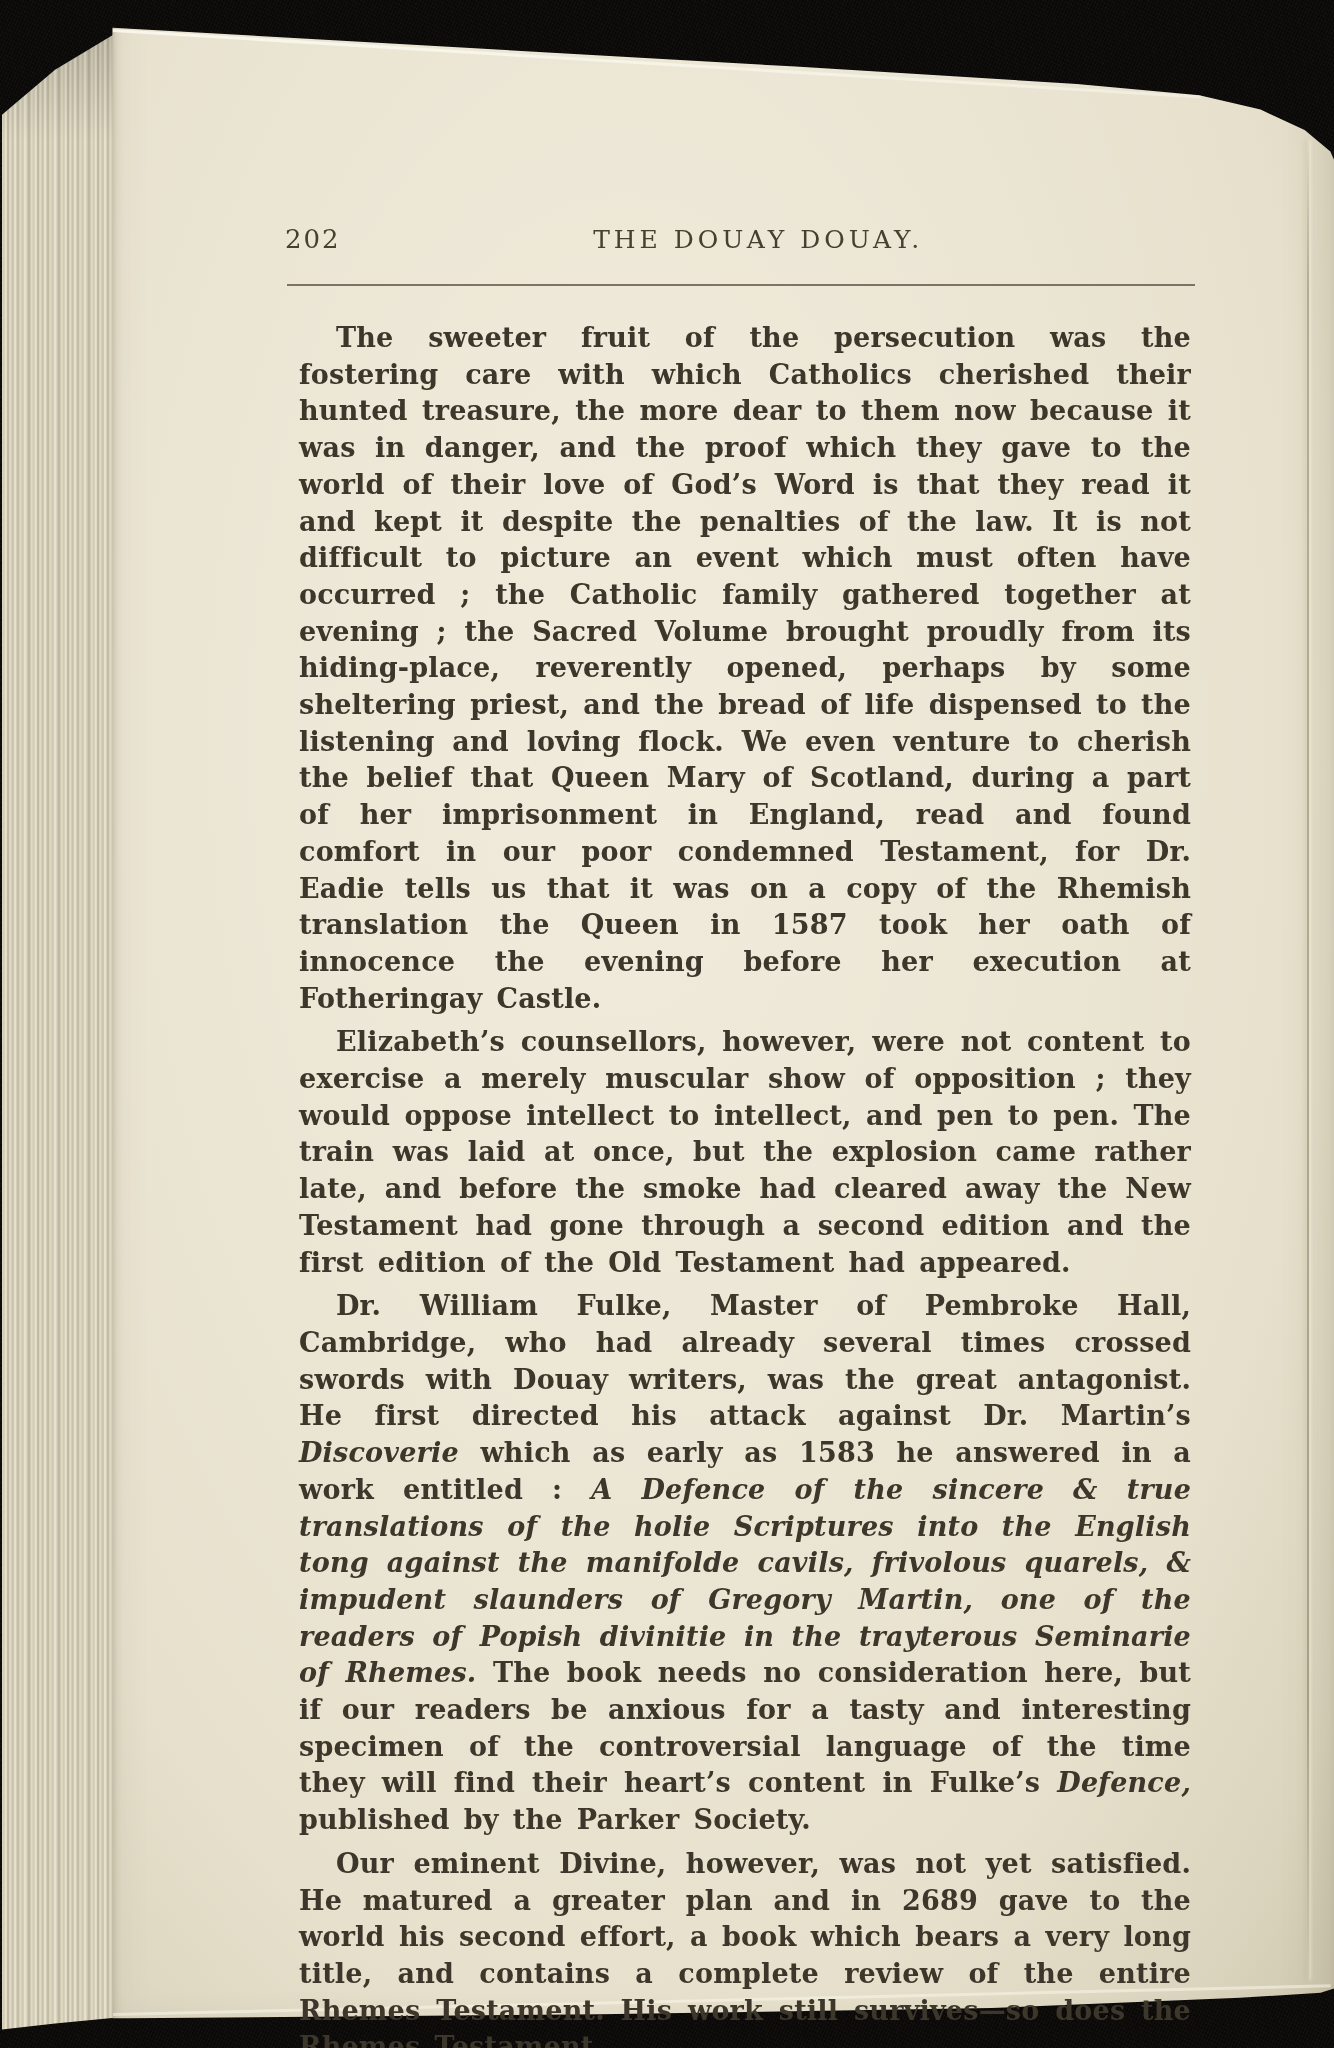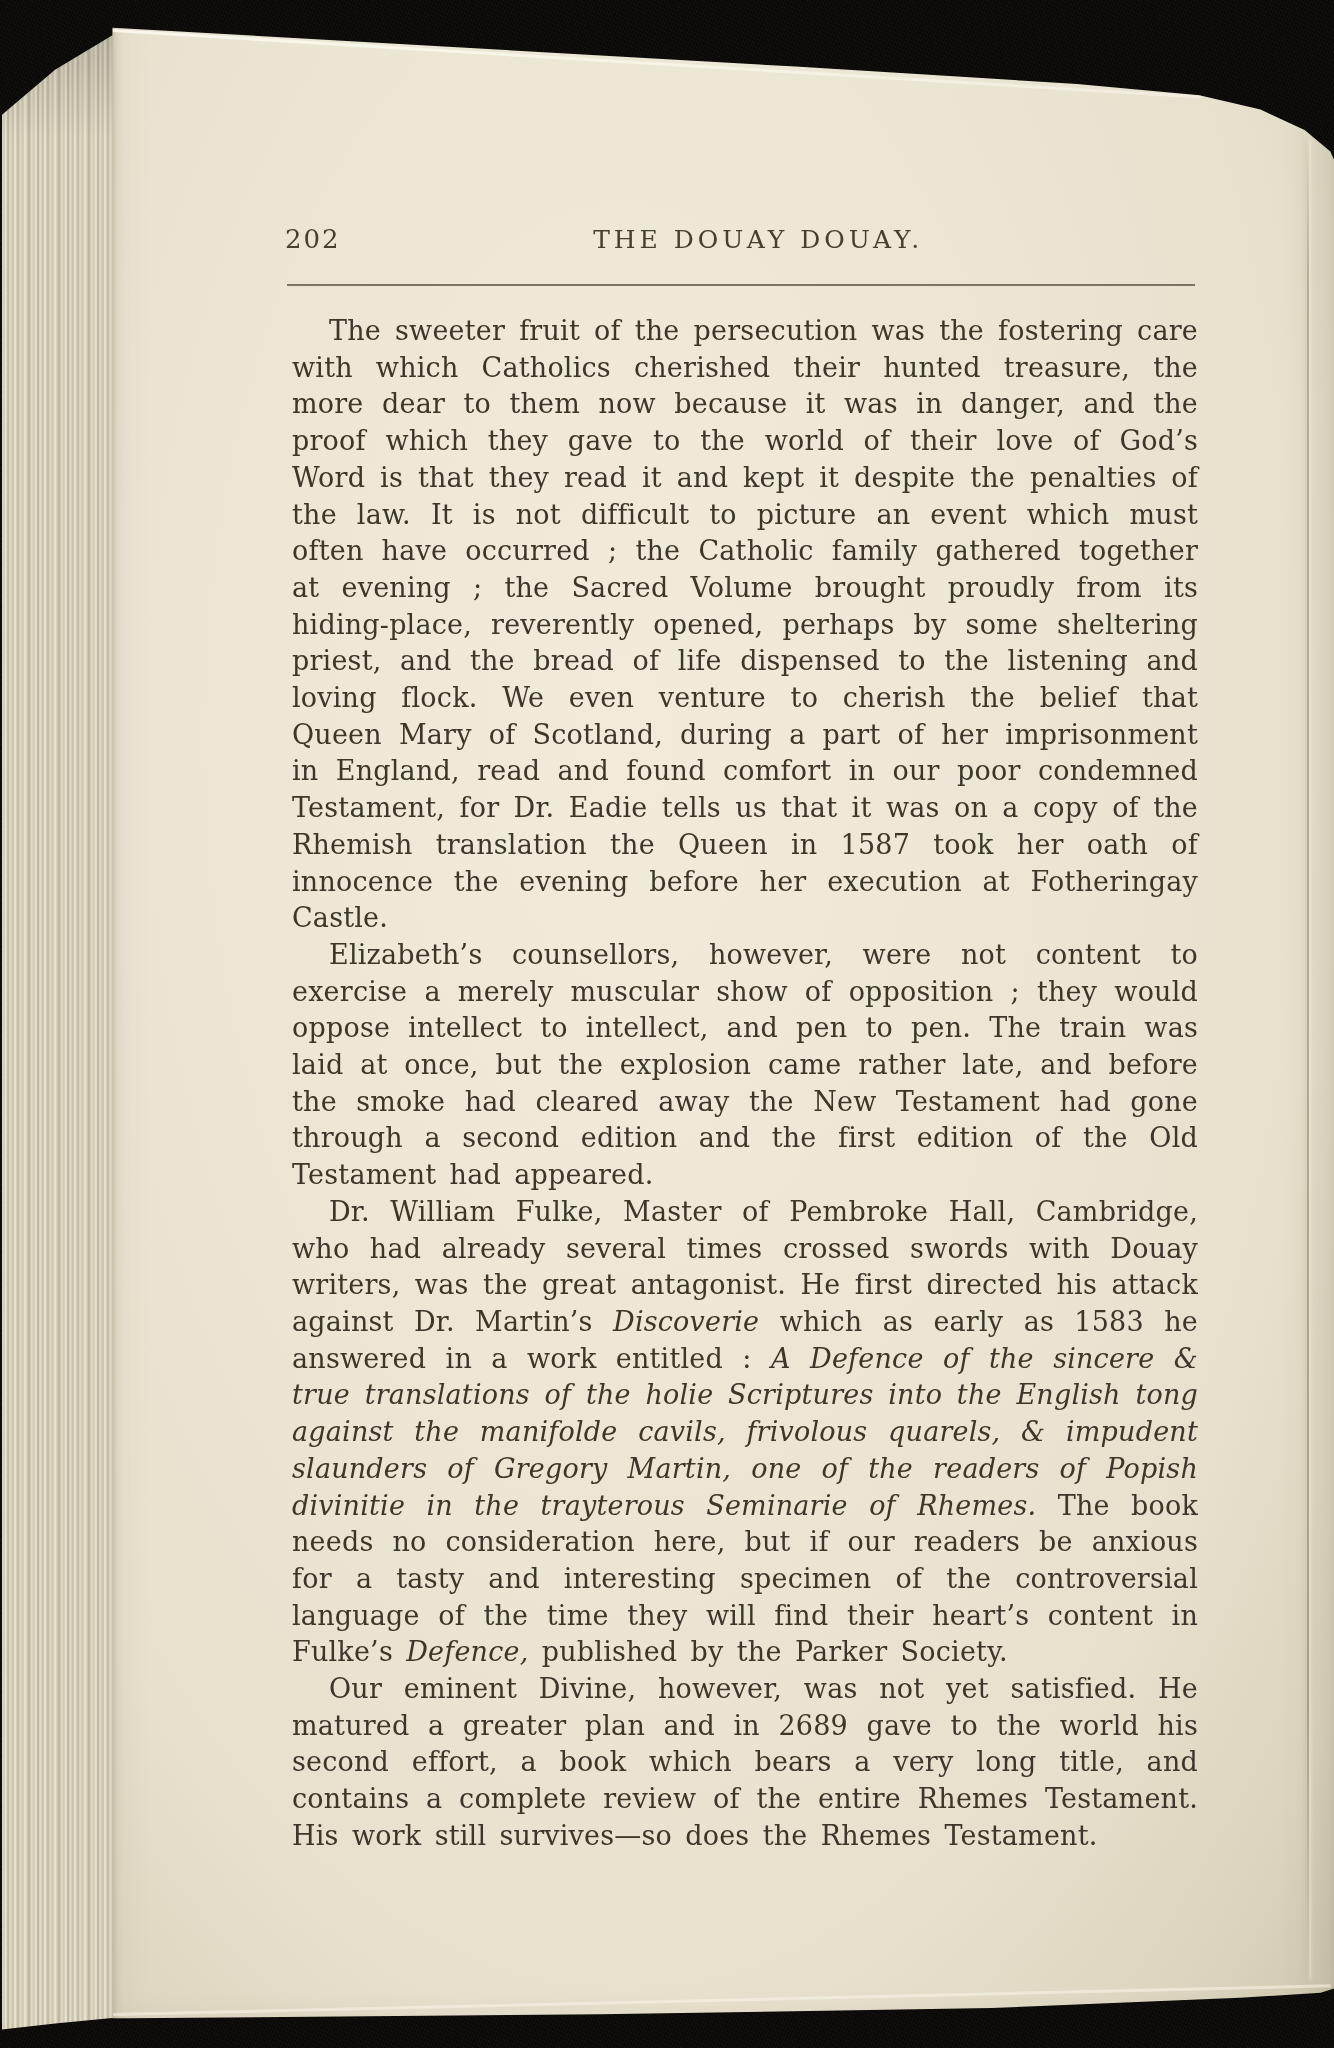--- a/index.html
+++ b/index.html
@@ -116,22 +116,23 @@
     left: 292px; top: 313px;
     width: 906px;
     font-size: 27px;
     line-height: 36.7px;
     text-align: justify;
     word-spacing: 4.5px;
     letter-spacing: 0.2px;
     color: #3c362b;
   }
   .body-text p {
-    margin: 0;
+    margin: 7px;
     text-indent: 37px;
+    font-weight: bold;
   }
   .body-text p span.it {
     font-style: italic;
   }
 </style>
 </head>
 <body>
 
 <div class="scene">
 

